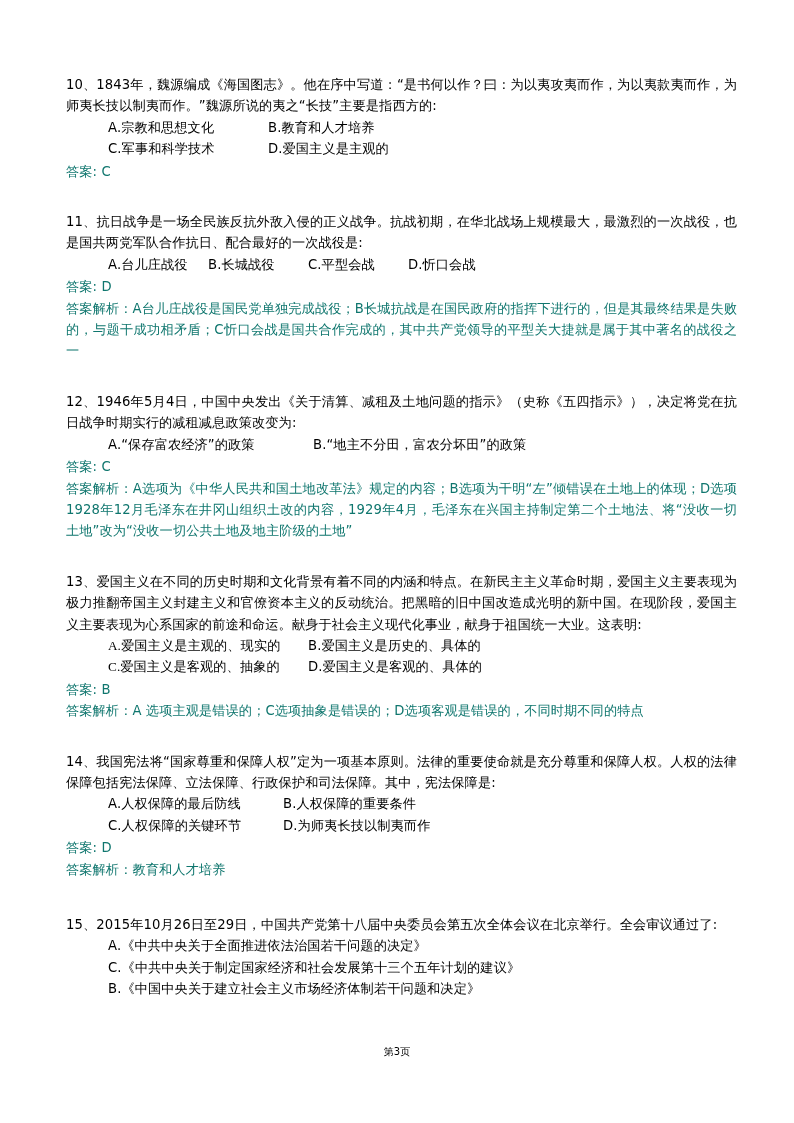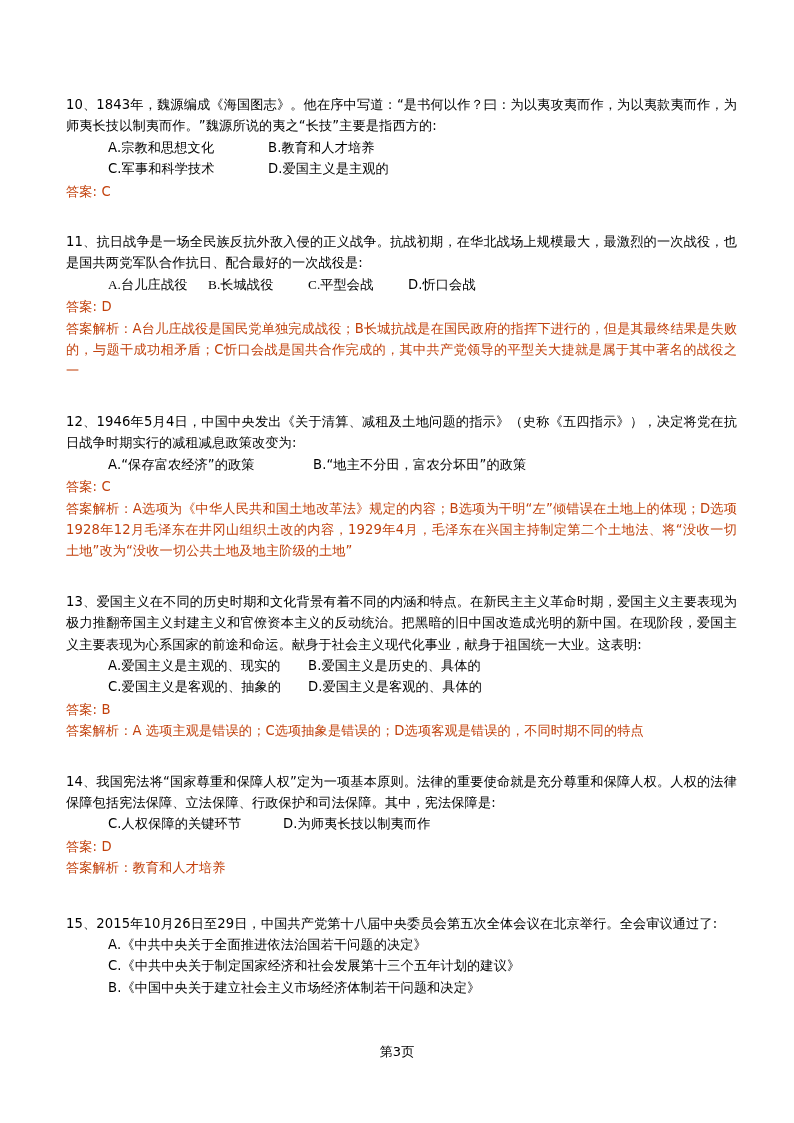--- a/index.html
+++ b/index.html
@@ -16,21 +16,20 @@
     overflow: hidden;
   }
   .page {
     position: absolute;
     left: 0;
     top: 0;
     width: 794px;
     height: 851px;
     box-sizing: border-box;
     padding: 74px 57px 0 66px;
-    margin-top: 20px;
   }
   .qblock {
     margin-bottom: 12px;
   }
   .stem,
   .opt-line,
   .ansline,
   .anal {
     font-size: 13.2px;
     line-height: 21.4px;
@@ -46,45 +45,45 @@
     margin-top: 0;
   }
   .opt-line {
     padding-left: 42px;
     white-space: nowrap;
   }
   .opt-line .opt {
     display: inline-block;
   }
   .opt-line .opt.w1 { min-width: 160px; }
-  .opt-line .opt.w3 { min-width: 100px; font-family: Liberation Serif, serif; }
+  .opt-line .opt.w3 { min-width: 100px; }
   .opt-line .opt.w4 { min-width: 205px; }
-  .opt-line .opt.w5 { min-width: 200px; }
+  .opt-line .opt.w5 { min-width: 200px; font-family: Liberation Serif, serif; }
   .opt-line .opt.w6 { min-width: 175px; }
   .opt-stack {
     padding-left: 42px;
   }
   .red {
-    color: #c2410c;
+    color: #0f766e;
   }
   .ansline {
     margin-top: 1px;
   }
   .anal {
     margin-top: 0;
   }
   .gap-md { height: 17px; }
   .gap-lg { height: 22px; }
   .footer {
     position: absolute;
     left: 0;
     right: 0;
     top: 1043px;
     text-align: center;
-    font-size: 13px;
+    font-size: 10px;
     line-height: 18px;
     color: #000;
   }
 </style>
 </head>
 <body>
 
 <div class="page">
 
   <div class="qblock">
@@ -141,20 +140,23 @@
     <div class="ansline red">答案: B</div>
     <div class="anal red">答案解析：A 选项主观是错误的；C选项抽象是错误的；D选项客观是错误的，不同时期不同的特点</div>
   </div>
 
   <div class="gap-md"></div>
 
   <div class="qblock">
     <div class="stem">14、我国宪法将“国家尊重和保障人权”定为一项基本原则。法律的重要使命就是充分尊重和保障人权。人权的法律保障包括宪法保障、立法保障、行政保护和司法保障。其中，宪法保障是:</div>
     <div class="opts">
       <div class="opt-line">
+        <span class="opt w6">A.人权保障的最后防线</span><span class="opt">B.人权保障的重要条件</span>
+      </div>
+      <div class="opt-line">
         <span class="opt w6">C.人权保障的关键环节</span><span class="opt">D.为师夷长技以制夷而作</span>
       </div>
     </div>
     <div class="ansline red">答案: D</div>
     <div class="anal red">答案解析：教育和人才培养</div>
   </div>
 
   <div class="gap-lg"></div>
 
   <div class="qblock">

